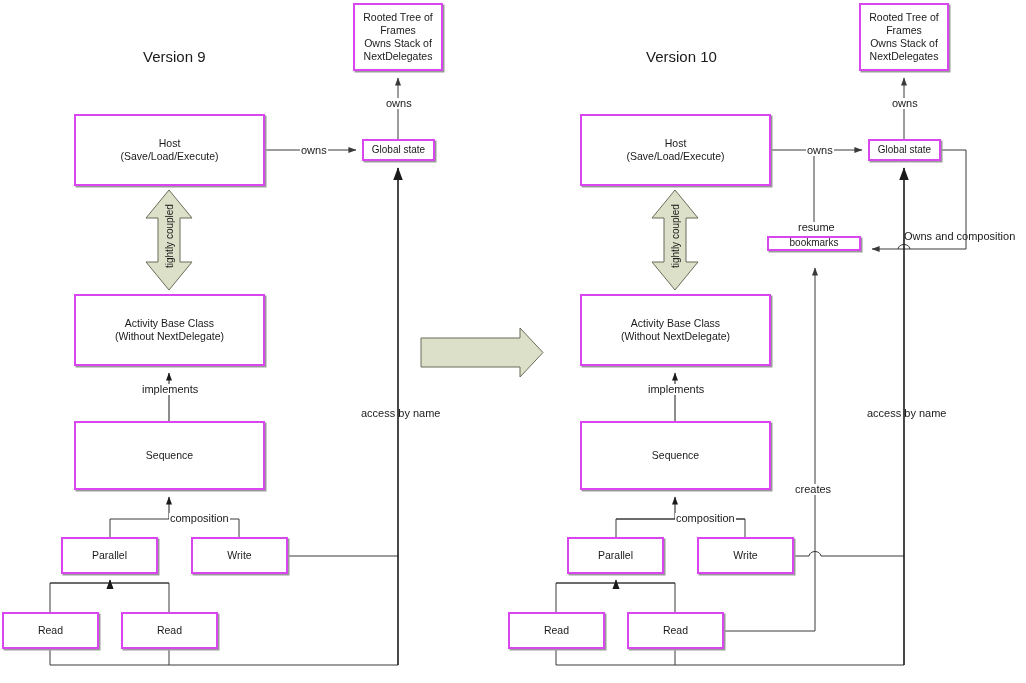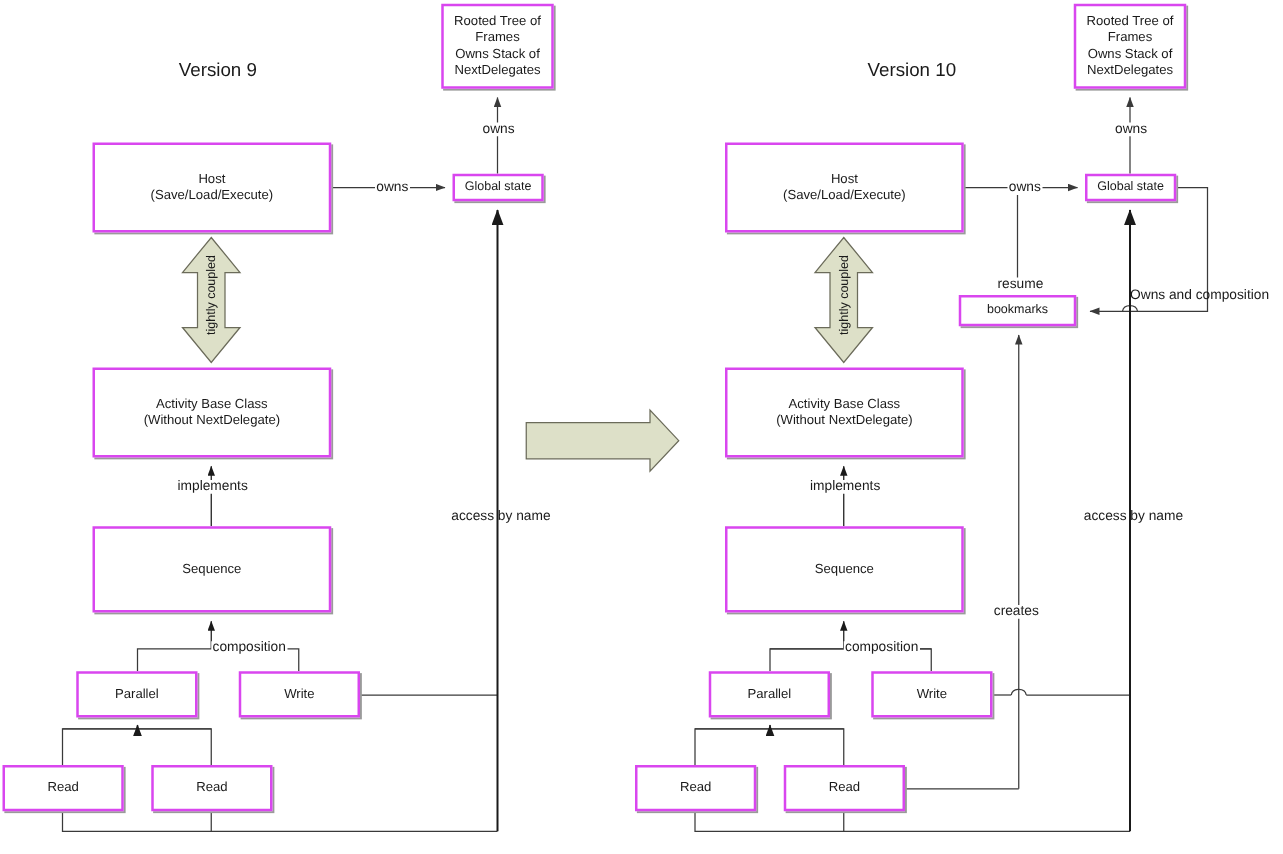--- a/index.html
+++ b/index.html
@@ -172,21 +172,21 @@
     <span>Read</span>
   </div>
 
   <div class="edgelabel" style="left:385px;top:98px;">owns</div>
   <div class="edgelabel" style="left:300px;top:145px;">owns</div>
   <div class="edgelabel" style="left:141px;top:384px;">implements</div>
   <div class="edgelabel" style="left:169px;top:513px;">composition</div>
   <div class="edgelabel nobg" style="left:360px;top:408px;">access by name</div>
   <div class="vlabel" style="left:164px;top:212px;height:56px;">tightly coupled</div>
 
-  <div class="caption" style="left:646px;top:48px;margin-left:48px;">Version 10</div>
+  <div class="caption" style="left:646px;top:48px;">Version 10</div>
 
   <div class="node" style="left:859px;top:3px;width:90px;height:68px;">
     <span>
       <span>Rooted Tree of</span>
       <span>Frames</span>
       <span>Owns Stack of</span>
       <span>NextDelegates</span>
     </span>
   </div>
 
@@ -194,21 +194,21 @@
     <span>
       <span>Host</span>
       <span>(Save/Load/Execute)</span>
     </span>
   </div>
 
   <div class="node" style="left:868px;top:139px;width:73px;height:22px;font-size:10px;">
     <span>Global state</span>
   </div>
 
-  <div class="node" style="left:767px;top:236px;width:94px;height:25px;font-size:10px;">
+  <div class="node" style="left:767px;top:236px;width:94px;height:15px;font-size:10px;">
     <span>bookmarks</span>
   </div>
 
   <div class="node" style="left:580px;top:294px;width:191px;height:72px;">
     <span>
       <span>Activity Base Class</span>
       <span>(Without NextDelegate)</span>
     </span>
   </div>
 

